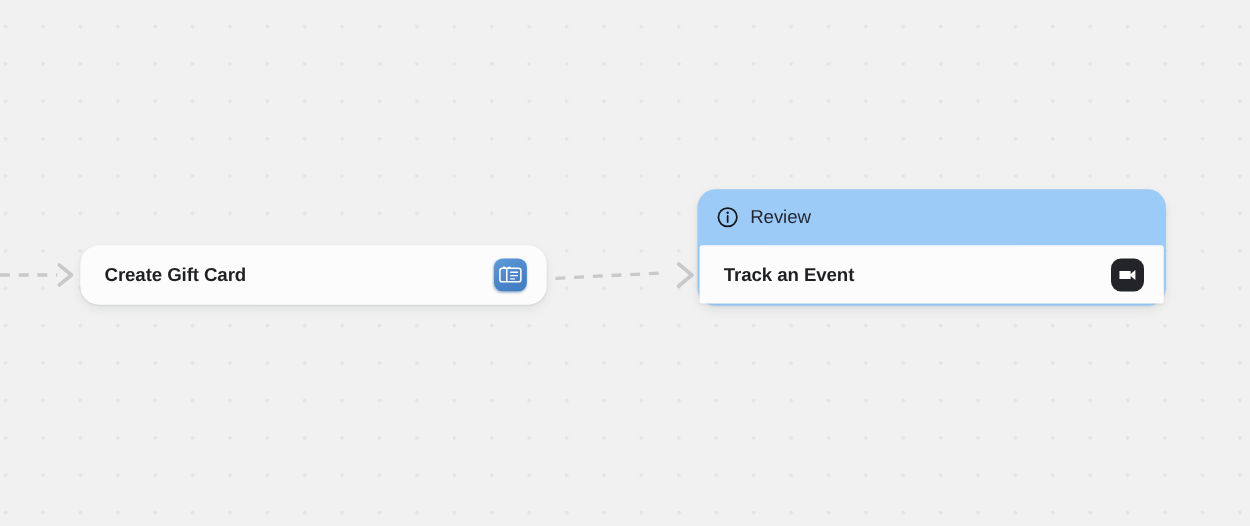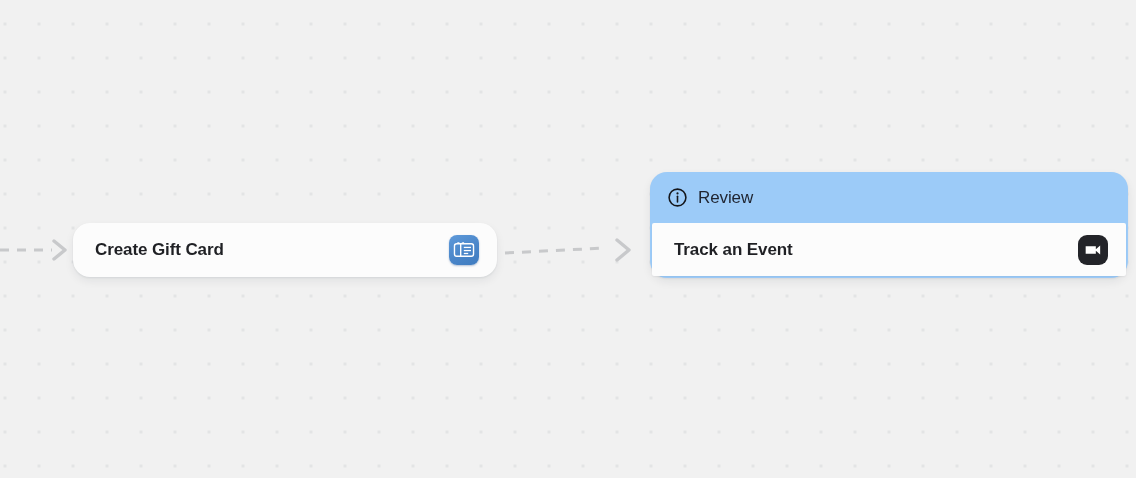--- a/index.html
+++ b/index.html
@@ -141,21 +141,21 @@
         <path d="M8.4 5.2 C6.4 3.0 4.3 3.1 4.6 4.6 C4.9 5.9 7.0 5.2 8.4 5.2 Z" fill="#ffffff"></path>
         <path d="M8.4 5.2 C10.4 3.0 12.5 3.1 12.2 4.6 C11.9 5.9 9.8 5.2 8.4 5.2 Z" fill="#ffffff"></path>
 
         <line x1="11.8" y1="9.2" x2="19.6" y2="9.2" stroke="#ffffff" stroke-width="1.4"></line>
         <line x1="11.8" y1="12.6" x2="19.6" y2="12.6" stroke="#ffffff" stroke-width="1.4"></line>
         <line x1="11.8" y1="15.8" x2="16.6" y2="15.8" stroke="#ffffff" stroke-width="1.4"></line>
       </svg>
     </span>
   </div>
 
-  <div class="group-node" style="left:634px; top:172px; width:478px; height:106px;margin-left:16px;">
+  <div class="group-node" style="left:634px; top:172px; width:426px; height:106px;">
 
     <div class="group-header">
       <span class="info-icon">
         <svg width="21" height="21" viewBox="0 0 24 24">
           <circle cx="12" cy="12" r="9.6" fill="none" stroke="#15171c" stroke-width="1.8"></circle>
           <circle cx="12" cy="7.3" r="1.25" fill="#15171c"></circle>
           <line x1="12" y1="10.6" x2="12" y2="17.0" stroke="#15171c" stroke-width="1.8" stroke-linecap="round"></line>
         </svg>
       </span>
       <span class="group-header-label">Review</span>

